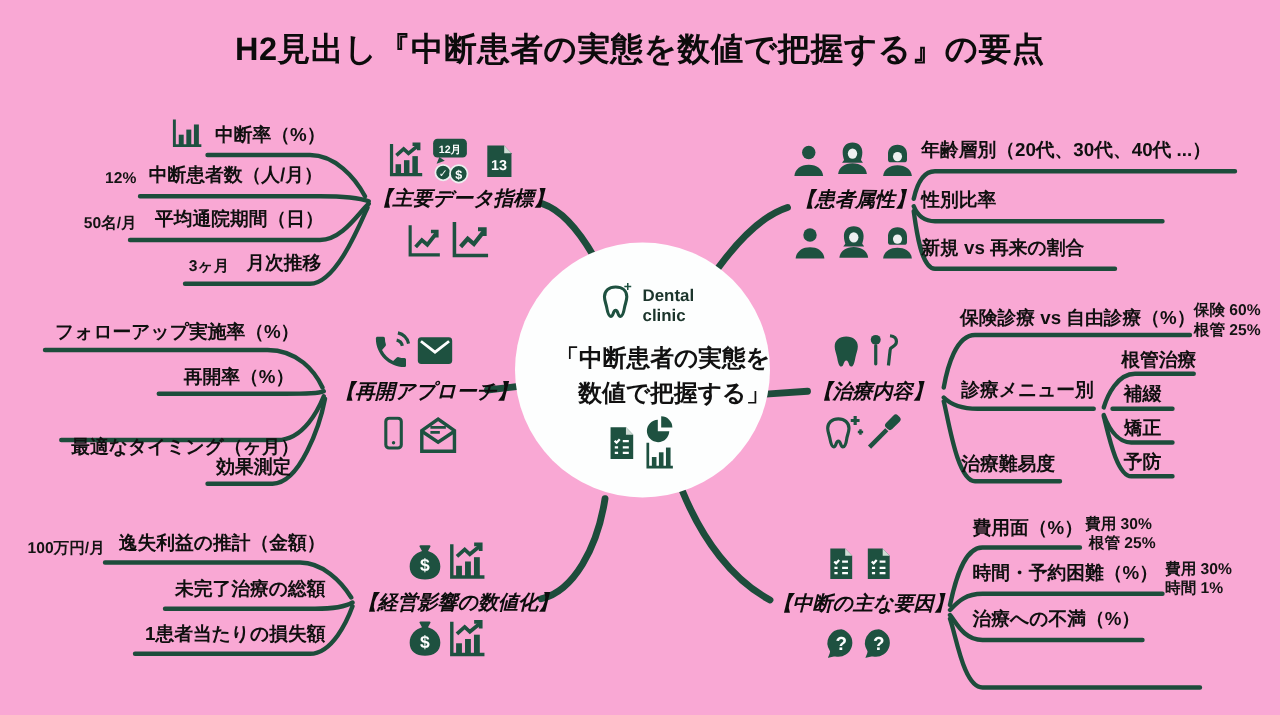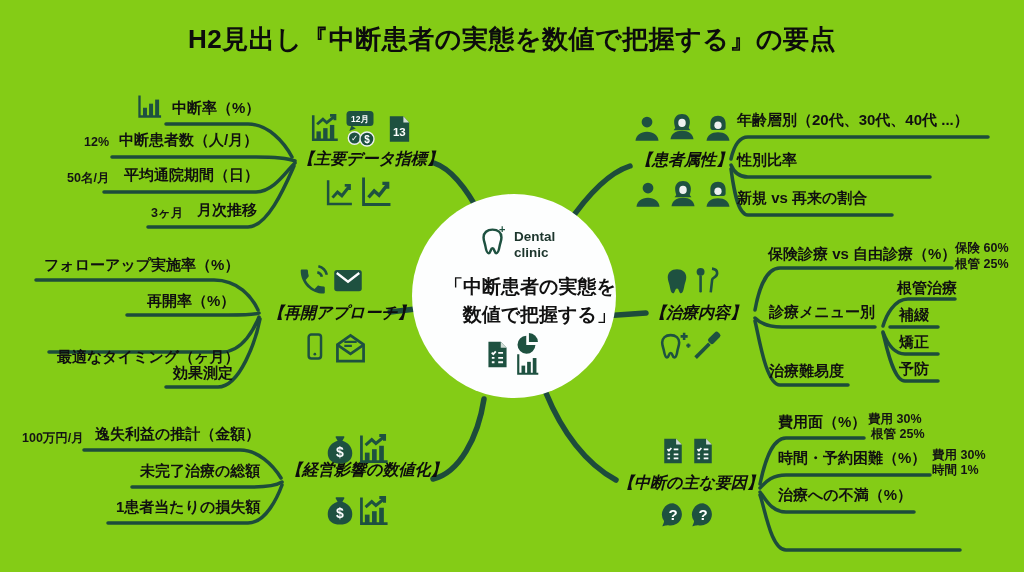--- a/index.html
+++ b/index.html
@@ -3,21 +3,21 @@
 <meta charset="utf-8">
 <style>
   html,body{margin:0;padding:0;}
   body{
     font-family:"Liberation Sans","DejaVu Sans",sans-serif;
     background:#e8ecec;
   }
   .canvas{
     position:relative;
     width:1024px;height:572px;
-    background:#84cc16;
+    background:#f9a8d4;
     overflow:hidden;
   }
   .lines{position:absolute;left:0;top:0;z-index:1;}
   .lines path{fill:none;stroke:#1d4c3b;stroke-linecap:round;}
   .lines .ul{stroke-width:3.5;}
   .lines .conn{stroke-width:5.5;}
   .title{
     position:absolute;left:0;top:22px;width:100%;
     text-align:center;font-size:26px;font-weight:800;color:#0c0c0c;
     letter-spacing:0.5px;z-index:3;
@@ -351,21 +351,21 @@
   <span class="item" style="left:768px;top:245px">保険診療 vs 自由診療（%）</span>
   <span class="note" style="left:955px;top:240px">保険 60%</span>
   <span class="note" style="left:955px;top:256px">根管 25%</span>
   <span class="item" style="left:769px;top:303px">診療メニュー別</span>
   <span class="item" style="left:897px;top:279px">根管治療</span>
   <span class="item" style="left:899px;top:306px">補綴</span>
   <span class="item" style="left:899px;top:333px">矯正</span>
   <span class="item" style="left:899px;top:360px">予防</span>
   <span class="item" style="left:769px;top:362px">治療難易度</span>
 
-  <span class="nlabel" style="left:286px;top:460px">【経営影響の数値化】</span>
+  <span class="nlabel" style="left:286px;top:472px">【経営影響の数値化】</span>
   <span class="ic" style="left:324px;top:434px">
       <svg width="32" height="32" viewBox="0 0 24 24">
         <use href="#i-money-bag"></use>
       </svg>
     </span>
   <span class="ic" style="left:358px;top:432px">
       <svg width="33" height="33" viewBox="0 0 24 24">
         <use href="#i-bars-arrow"></use>
       </svg>
     </span>

